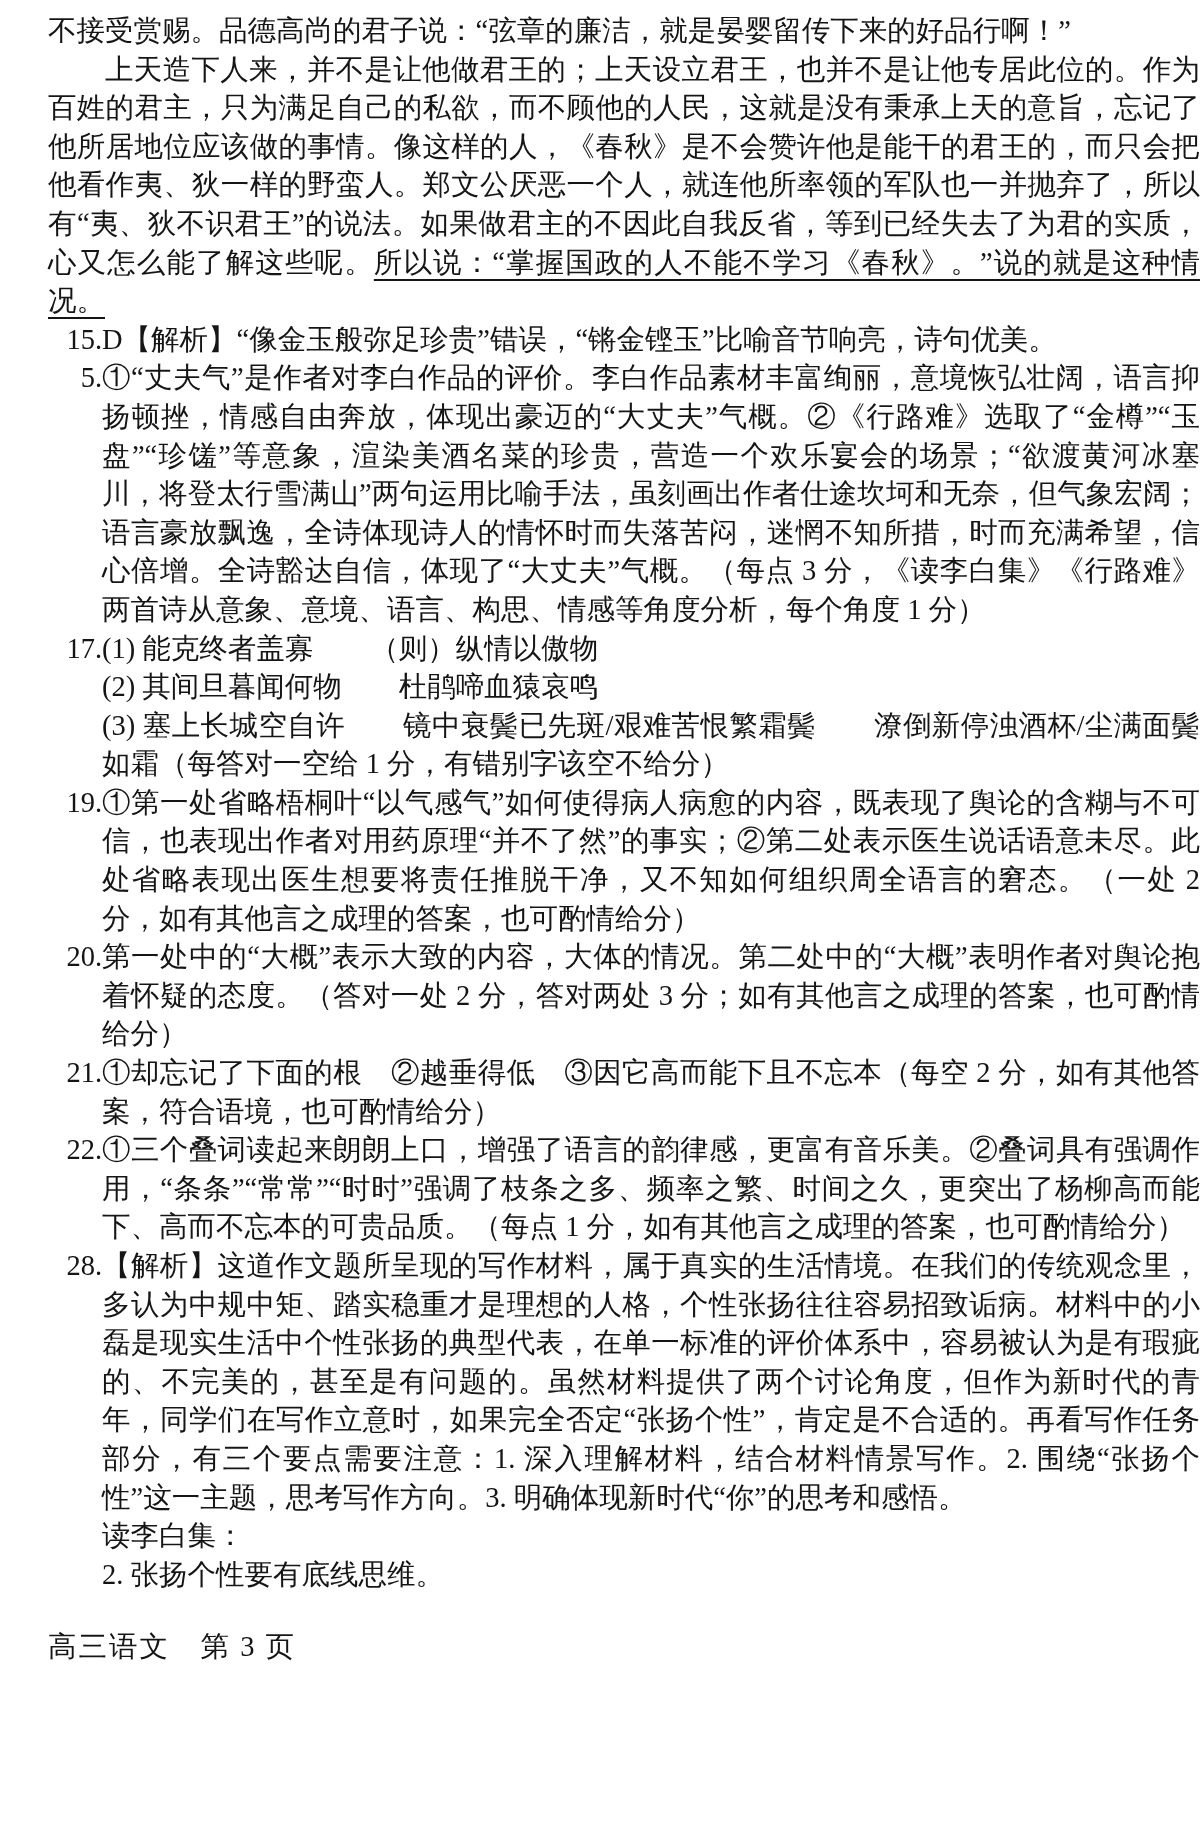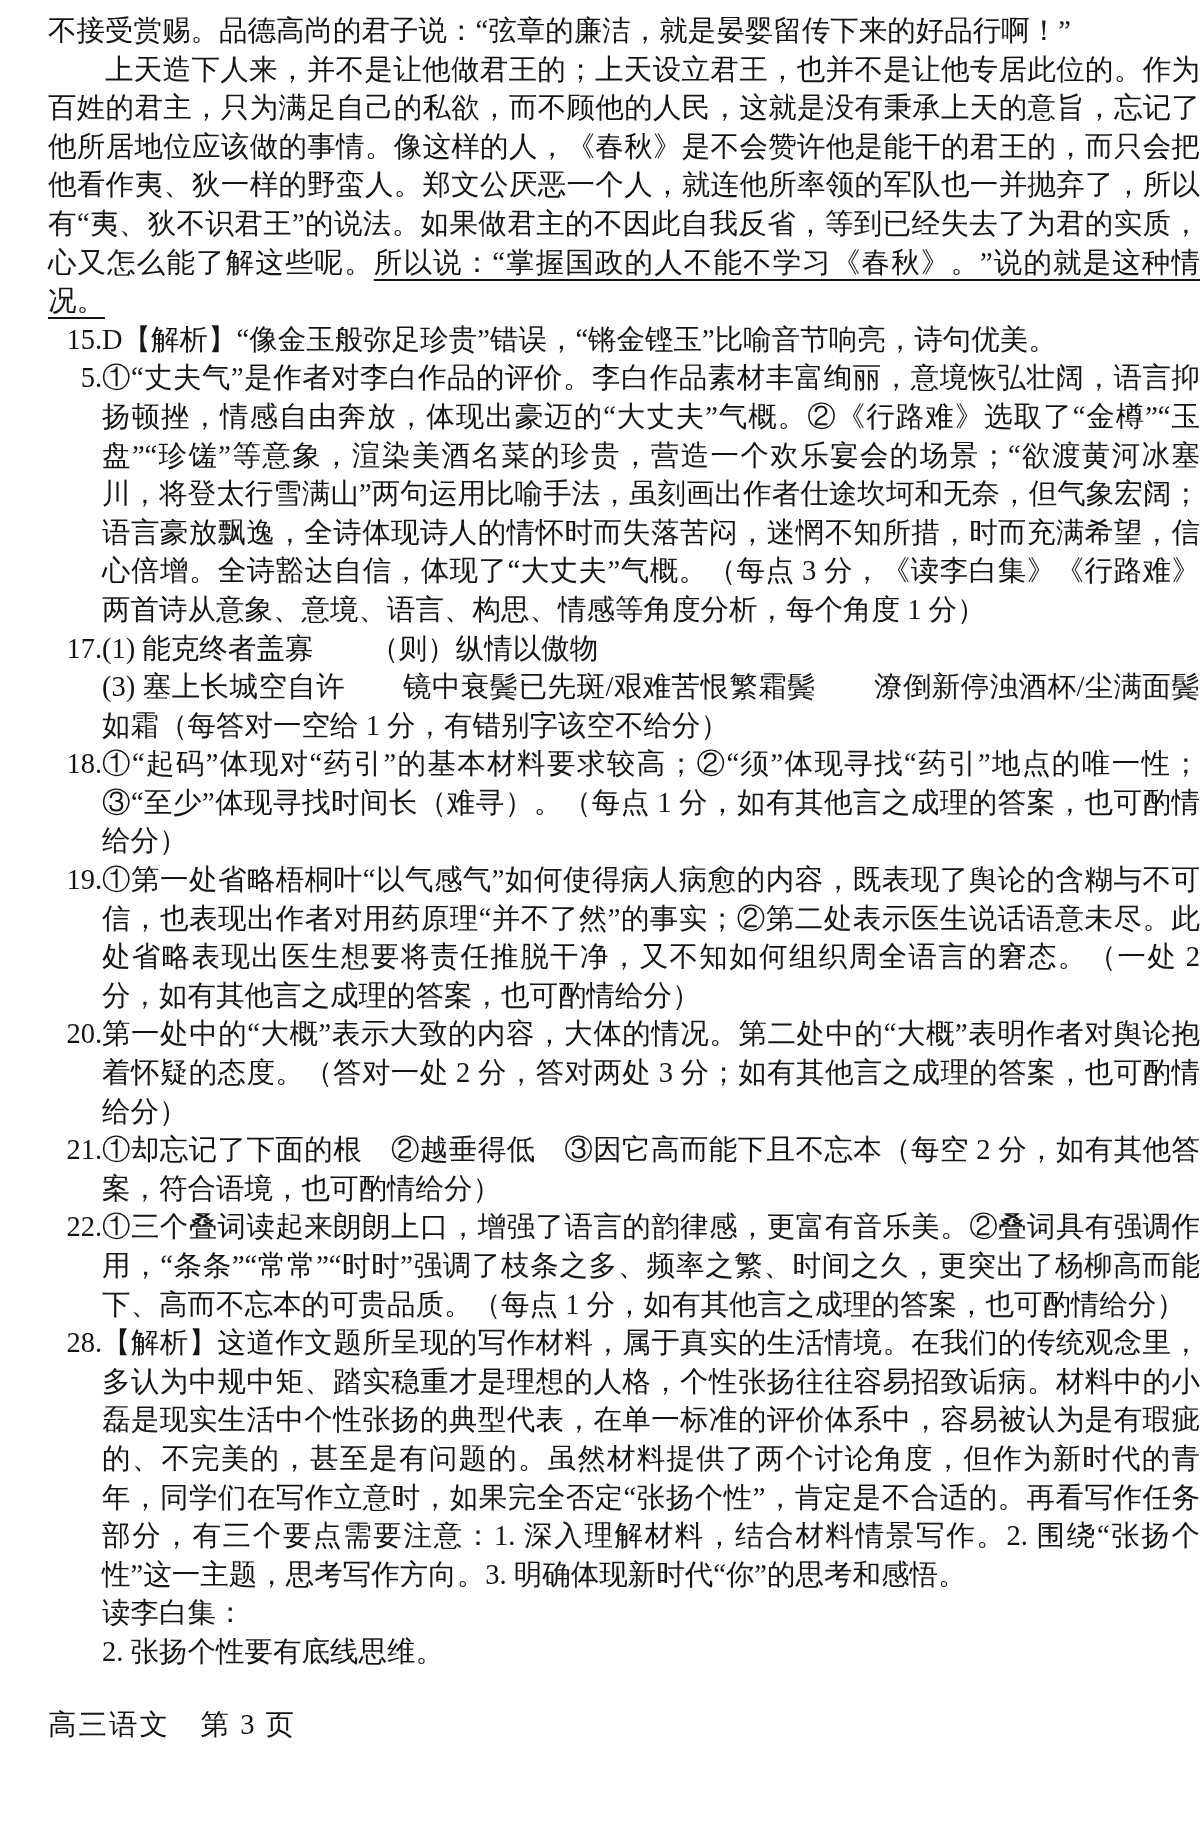--- a/index.html
+++ b/index.html
@@ -81,27 +81,22 @@
       <div class="answer">
         <span class="num">5.</span>
         <div class="content">
           <div class="line">①“丈夫气”是作者对李白作品的评价。李白作品素材丰富绚丽，意境恢弘壮阔，语言抑扬顿挫，情感自由奔放，体现出豪迈的“大丈夫”气概。②《行路难》选取了“金樽”“玉盘”“珍馐”等意象，渲染美酒名菜的珍贵，营造一个欢乐宴会的场景；“欲渡黄河冰塞川，将登太行雪满山”两句运用比喻手法，虽刻画出作者仕途坎坷和无奈，但气象宏阔；语言豪放飘逸，全诗体现诗人的情怀时而失落苦闷，迷惘不知所措，时而充满希望，信心倍增。全诗豁达自信，体现了“大丈夫”气概。（每点 3 分，《读李白集》《行路难》两首诗从意象、意境、语言、构思、情感等角度分析，每个角度 1 分）</div>
         </div>
       </div>
       <div class="answer">
         <span class="num">17.</span>
         <div class="content">
           <div class="line">(1) 能克终者盖寡　　（则）纵情以傲物</div>
+          <div class="line">(2) 其间旦暮闻何物　　杜鹃啼血猿哀鸣</div>
           <div class="line">(3) 塞上长城空自许　　镜中衰鬓已先斑/艰难苦恨繁霜鬓　　潦倒新停浊酒杯/尘满面鬓如霜（每答对一空给 1 分，有错别字该空不给分）</div>
-        </div>
-      </div>
-      <div class="answer">
-        <span class="num">18.</span>
-        <div class="content">
-          <div class="line">①“起码”体现对“药引”的基本材料要求较高；②“须”体现寻找“药引”地点的唯一性；③“至少”体现寻找时间长（难寻）。（每点 1 分，如有其他言之成理的答案，也可酌情给分）</div>
         </div>
       </div>
       <div class="answer">
         <span class="num">19.</span>
         <div class="content">
           <div class="line">①第一处省略梧桐叶“以气感气”如何使得病人病愈的内容，既表现了舆论的含糊与不可信，也表现出作者对用药原理“并不了然”的事实；②第二处表示医生说话语意未尽。此处省略表现出医生想要将责任推脱干净，又不知如何组织周全语言的窘态。（一处 2 分，如有其他言之成理的答案，也可酌情给分）</div>
         </div>
       </div>
       <div class="answer">
         <span class="num">20.</span>

